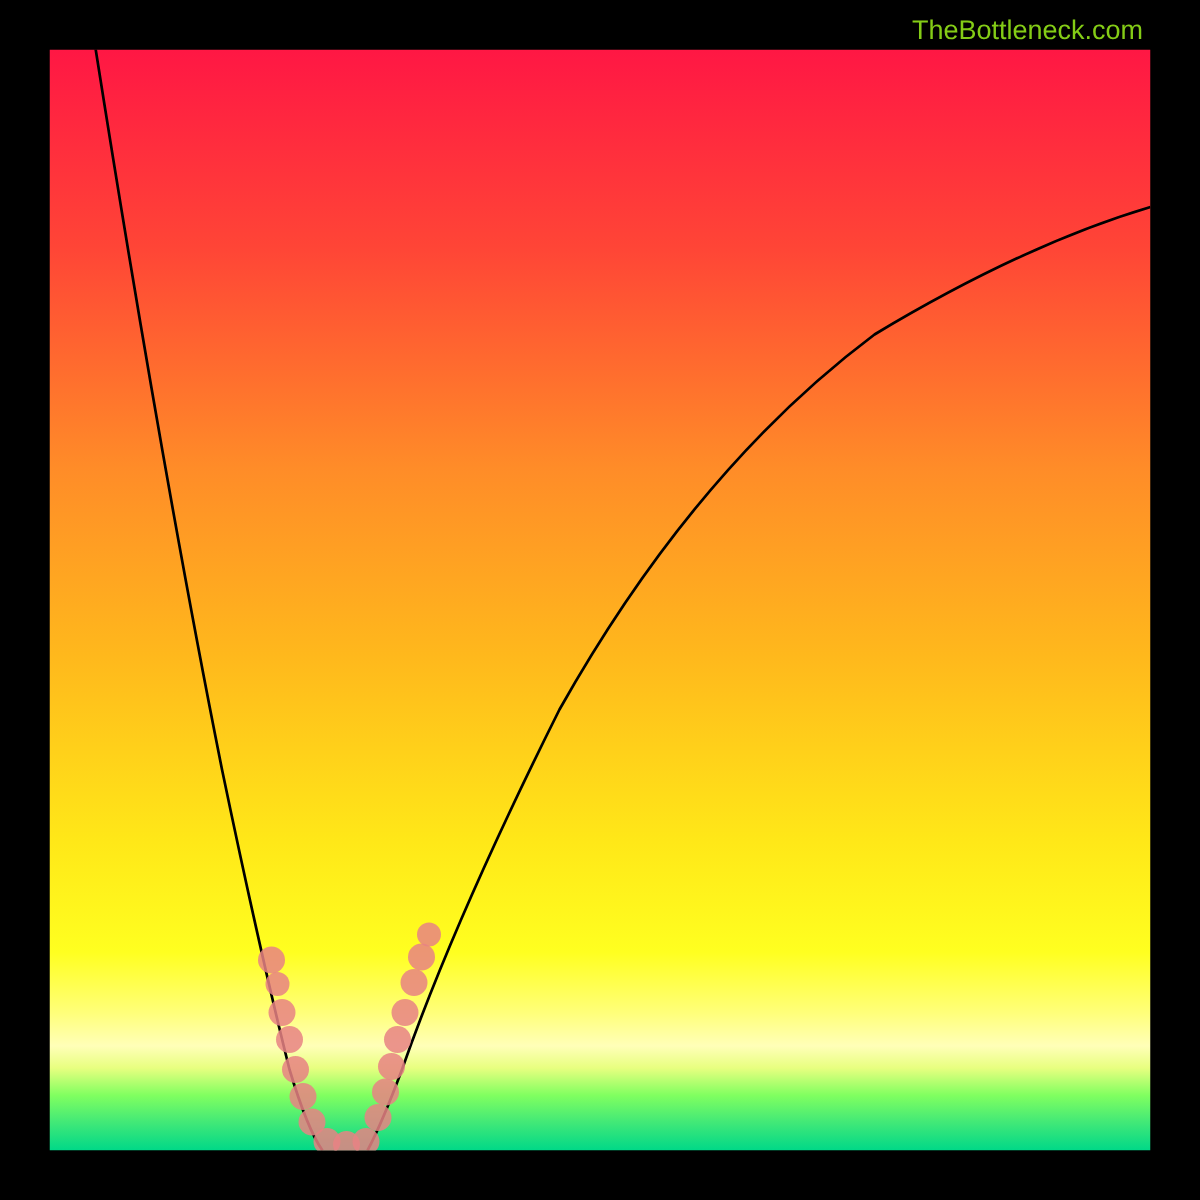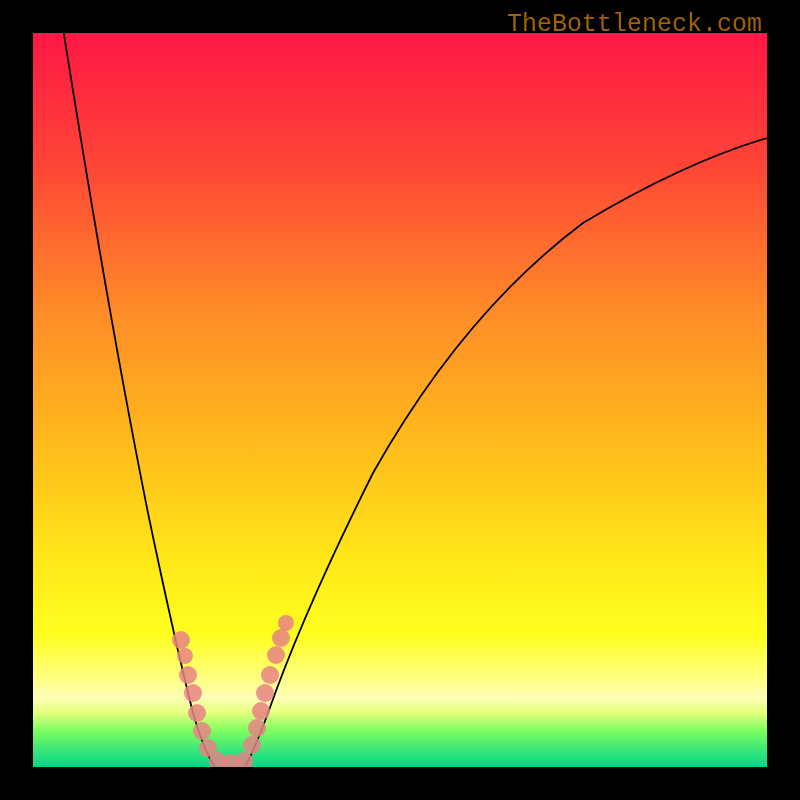--- a/index.html
+++ b/index.html
@@ -29,23 +29,23 @@
       left: 0;
       top: 0;
       width: 100%;
       height: 100%;
     }
     
     .watermark {
       position: absolute;
       top: 10px;
       right: 38px;
-      font-family: Liberation Mono, monospace;
-      font-size: 25px;
-      color: #a16207;
+      font-family: Liberation Sans, sans-serif;
+      font-size: 18px;
+      color: #84cc16;
       font-weight: normal;
       z-index: 10;
     }
     
     .curves-svg {
       position: absolute;
       left: 0;
       top: 0;
       width: 100%;
       height: 100%;

